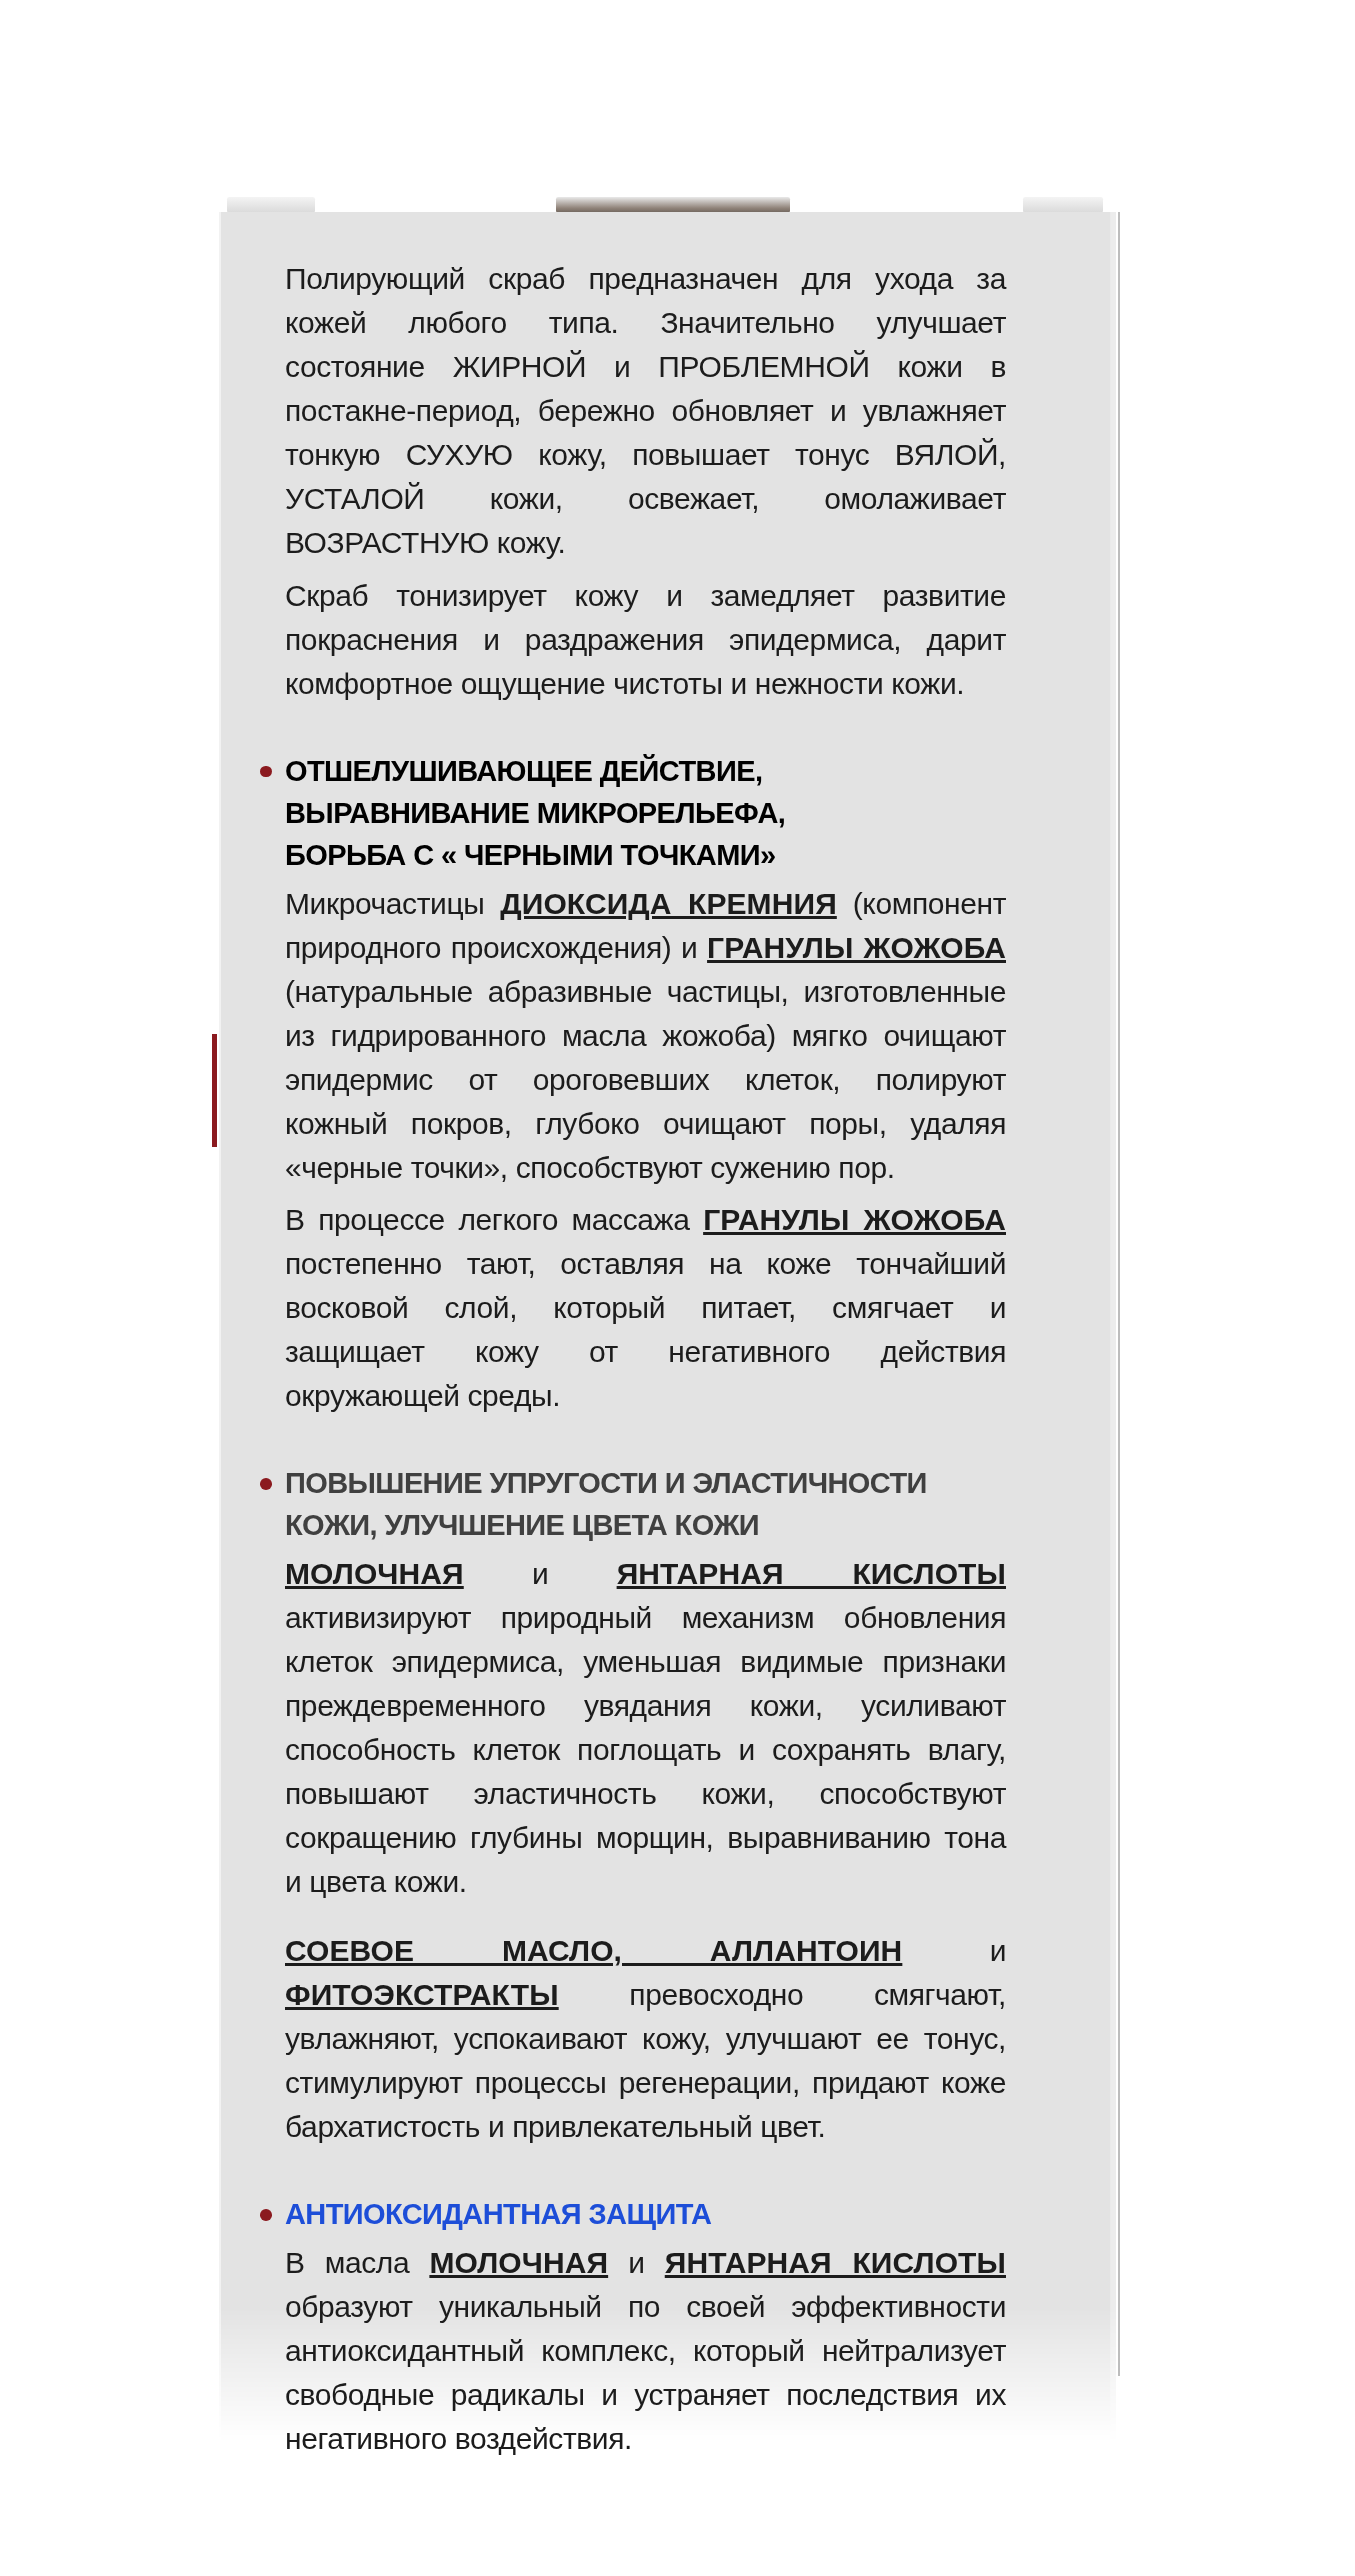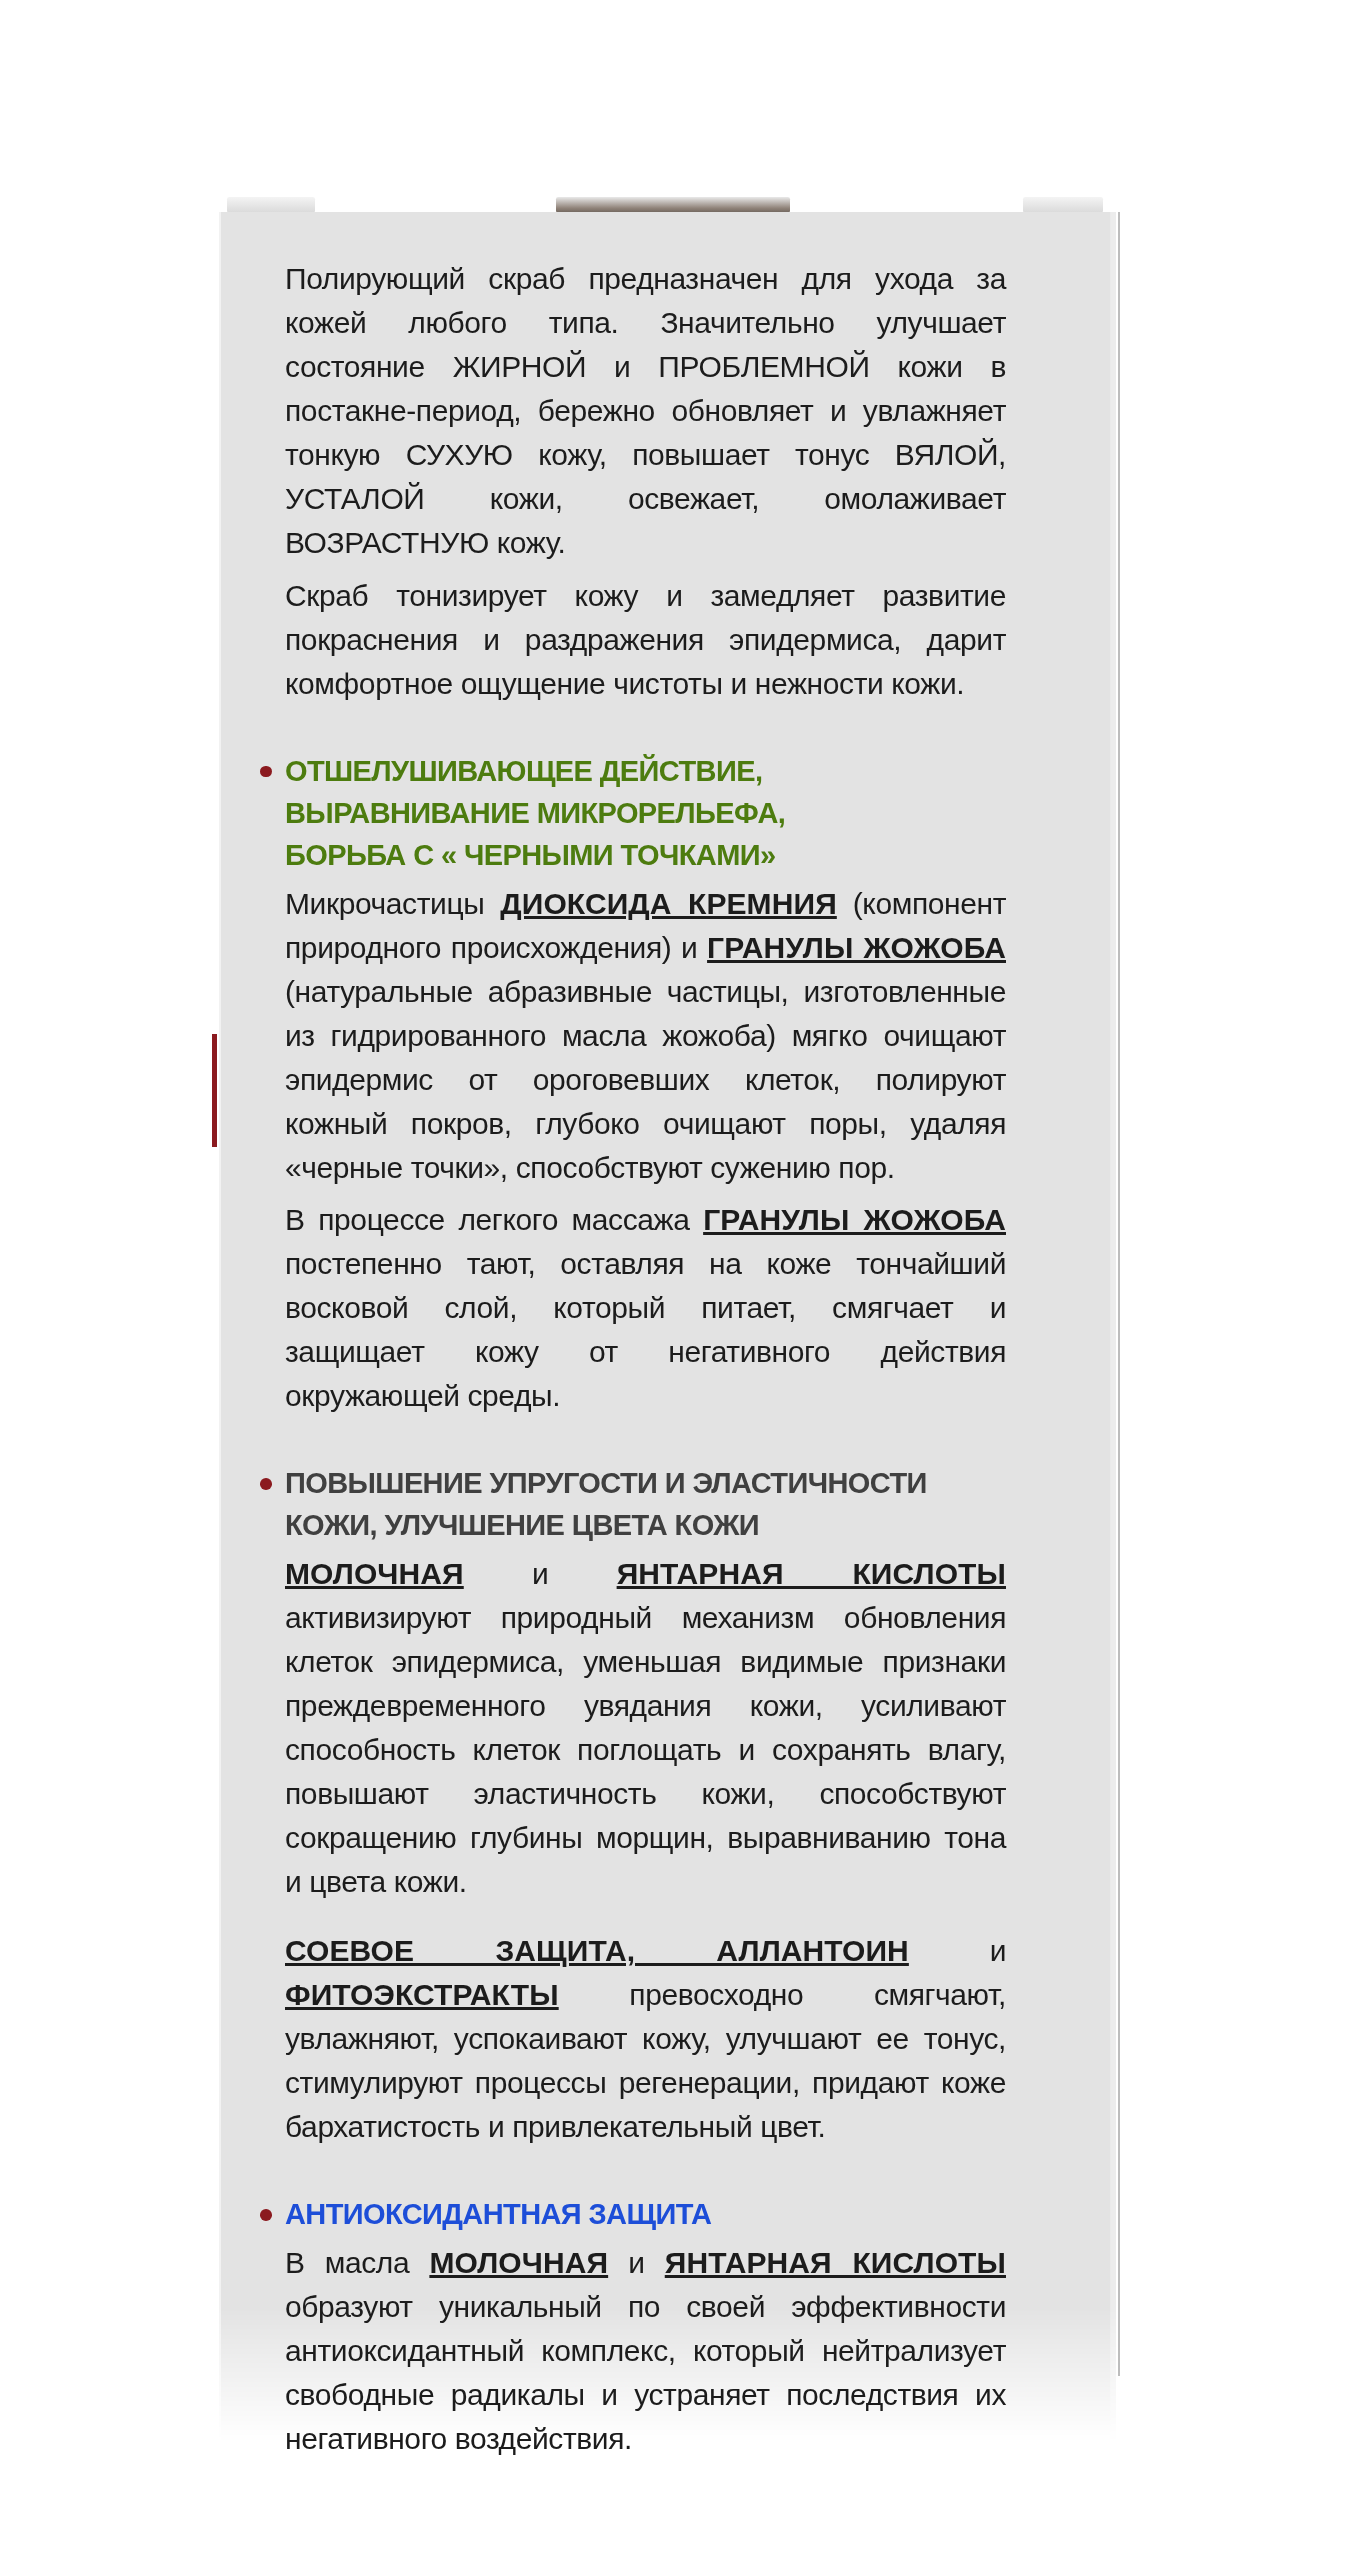--- a/index.html
+++ b/index.html
@@ -54,38 +54,38 @@
 <div class="box"></div>
 <div class="right-edge"></div>
 <div class="accent-strip" style="background: rgb(139, 26, 31);"></div>
 
 <div class="content" style="color: rgb(28, 28, 28);">
 
   <p>Полирующий скраб предназначен для ухода за кожей любого типа. Значительно улучшает состояние ЖИРНОЙ и ПРОБЛЕМНОЙ кожи в постакне-период, бережно обновляет и увлажняет тонкую СУХУЮ кожу, повышает тонус ВЯЛОЙ, УСТАЛОЙ кожи, освежает, омолаживает ВОЗРАСТНУЮ кожу.</p>
   <p>Скраб тонизирует кожу и замедляет развитие покраснения и раздражения эпидермиса, дарит комфортное ощущение чистоты и нежности кожи.</p>
 
   <div class="section">
-    <div class="section-heading accent-text" style="color: #4d7c0f;">
+    <div class="section-heading accent-text" style="color: #000000;">
       <span class="bullet accent-bg" style="background: rgb(139, 26, 31);"></span>
       <div>ОТШЕЛУШИВАЮЩЕЕ ДЕЙСТВИЕ,</div>
       <div>ВЫРАВНИВАНИЕ МИКРОРЕЛЬЕФА,</div>
       <div>БОРЬБА С « ЧЕРНЫМИ ТОЧКАМИ»</div>
     </div>
     <p><span>Микрочастицы </span><span class="b">ДИОКСИДА КРЕМНИЯ</span><span> (компонент природного происхождения) и </span><span class="b">ГРАНУЛЫ ЖОЖОБА</span><span> (натуральные абразивные частицы, изготовленные из гидрированного масла жожоба) мягко очищают эпидермис от ороговевших клеток, полируют кожный покров, глубоко очищают поры, удаляя «черные точки», способствуют сужению пор.</span></p>
     <p><span>В процессе легкого массажа </span><span class="b">ГРАНУЛЫ ЖОЖОБА</span><span> постепенно тают, оставляя на коже тончайший восковой слой, который питает, смягчает и защищает кожу от негативного действия окружающей среды.</span></p>
   </div>
 
   <div class="section">
     <div class="section-heading accent-text" style="color: #404040;">
       <span class="bullet accent-bg" style="background: rgb(139, 26, 31);"></span>
       <div>ПОВЫШЕНИЕ УПРУГОСТИ И ЭЛАСТИЧНОСТИ</div>
       <div>КОЖИ, УЛУЧШЕНИЕ ЦВЕТА КОЖИ</div>
     </div>
     <p><span class="b">МОЛОЧНАЯ</span><span> и </span><span class="b">ЯНТАРНАЯ КИСЛОТЫ</span><span> активизируют природный механизм обновления клеток эпидермиса, уменьшая видимые признаки преждевременного увядания кожи, усиливают способность клеток поглощать и сохранять влагу, повышают эластичность кожи, способствуют сокращению глубины морщин, выравниванию тона и цвета кожи.</span></p>
-    <p style="margin-top:25px"><span class="b">СОЕВОЕ ЗАЩИТА, АЛЛАНТОИН</span><span> и </span><span class="b">ФИТОЭКСТРАКТЫ</span><span> превосходно смягчают, увлажняют, успокаивают кожу, улучшают ее тонус, стимулируют процессы регенерации, придают коже бархатистость и привлекательный цвет.</span></p>
+    <p style="margin-top:25px"><span class="b">СОЕВОЕ МАСЛО, АЛЛАНТОИН</span><span> и </span><span class="b">ФИТОЭКСТРАКТЫ</span><span> превосходно смягчают, увлажняют, успокаивают кожу, улучшают ее тонус, стимулируют процессы регенерации, придают коже бархатистость и привлекательный цвет.</span></p>
   </div>
 
   <div class="section">
     <div class="section-heading accent-text" style="color: #1d4ed8;">
       <span class="bullet accent-bg" style="background: rgb(139, 26, 31);"></span>
       <div>АНТИОКСИДАНТНАЯ ЗАЩИТА</div>
     </div>
     <p><span>В масла </span><span class="b">МОЛОЧНАЯ</span><span> и </span><span class="b">ЯНТАРНАЯ КИСЛОТЫ</span><span> образуют уникальный по своей эффективности антиоксидантный комплекс, который нейтрализует свободные радикалы и устраняет последствия их негативного воздействия.</span></p>
   </div>
 

